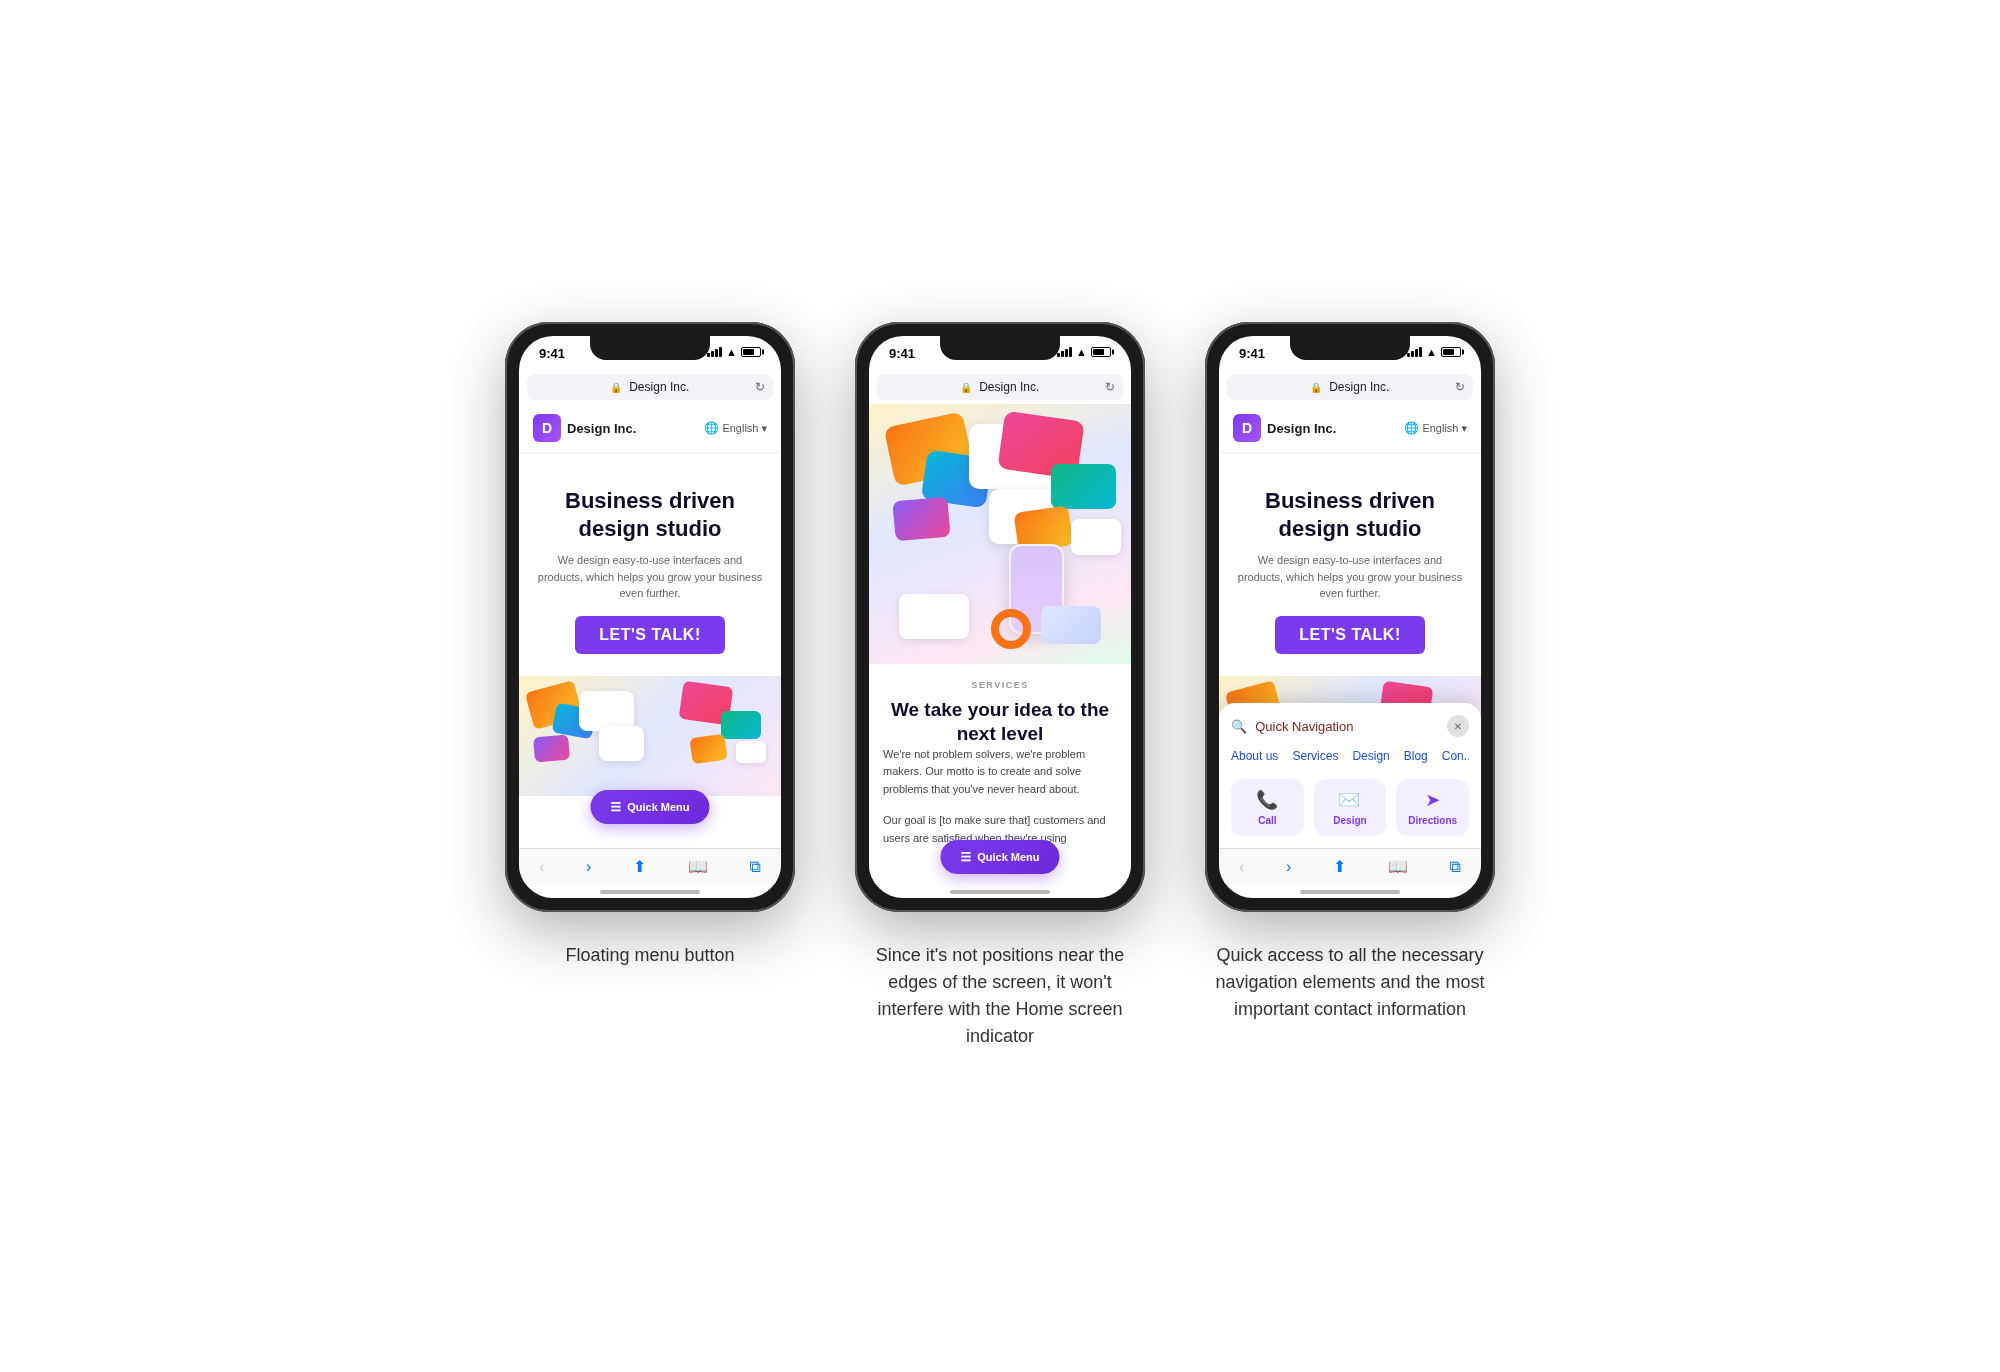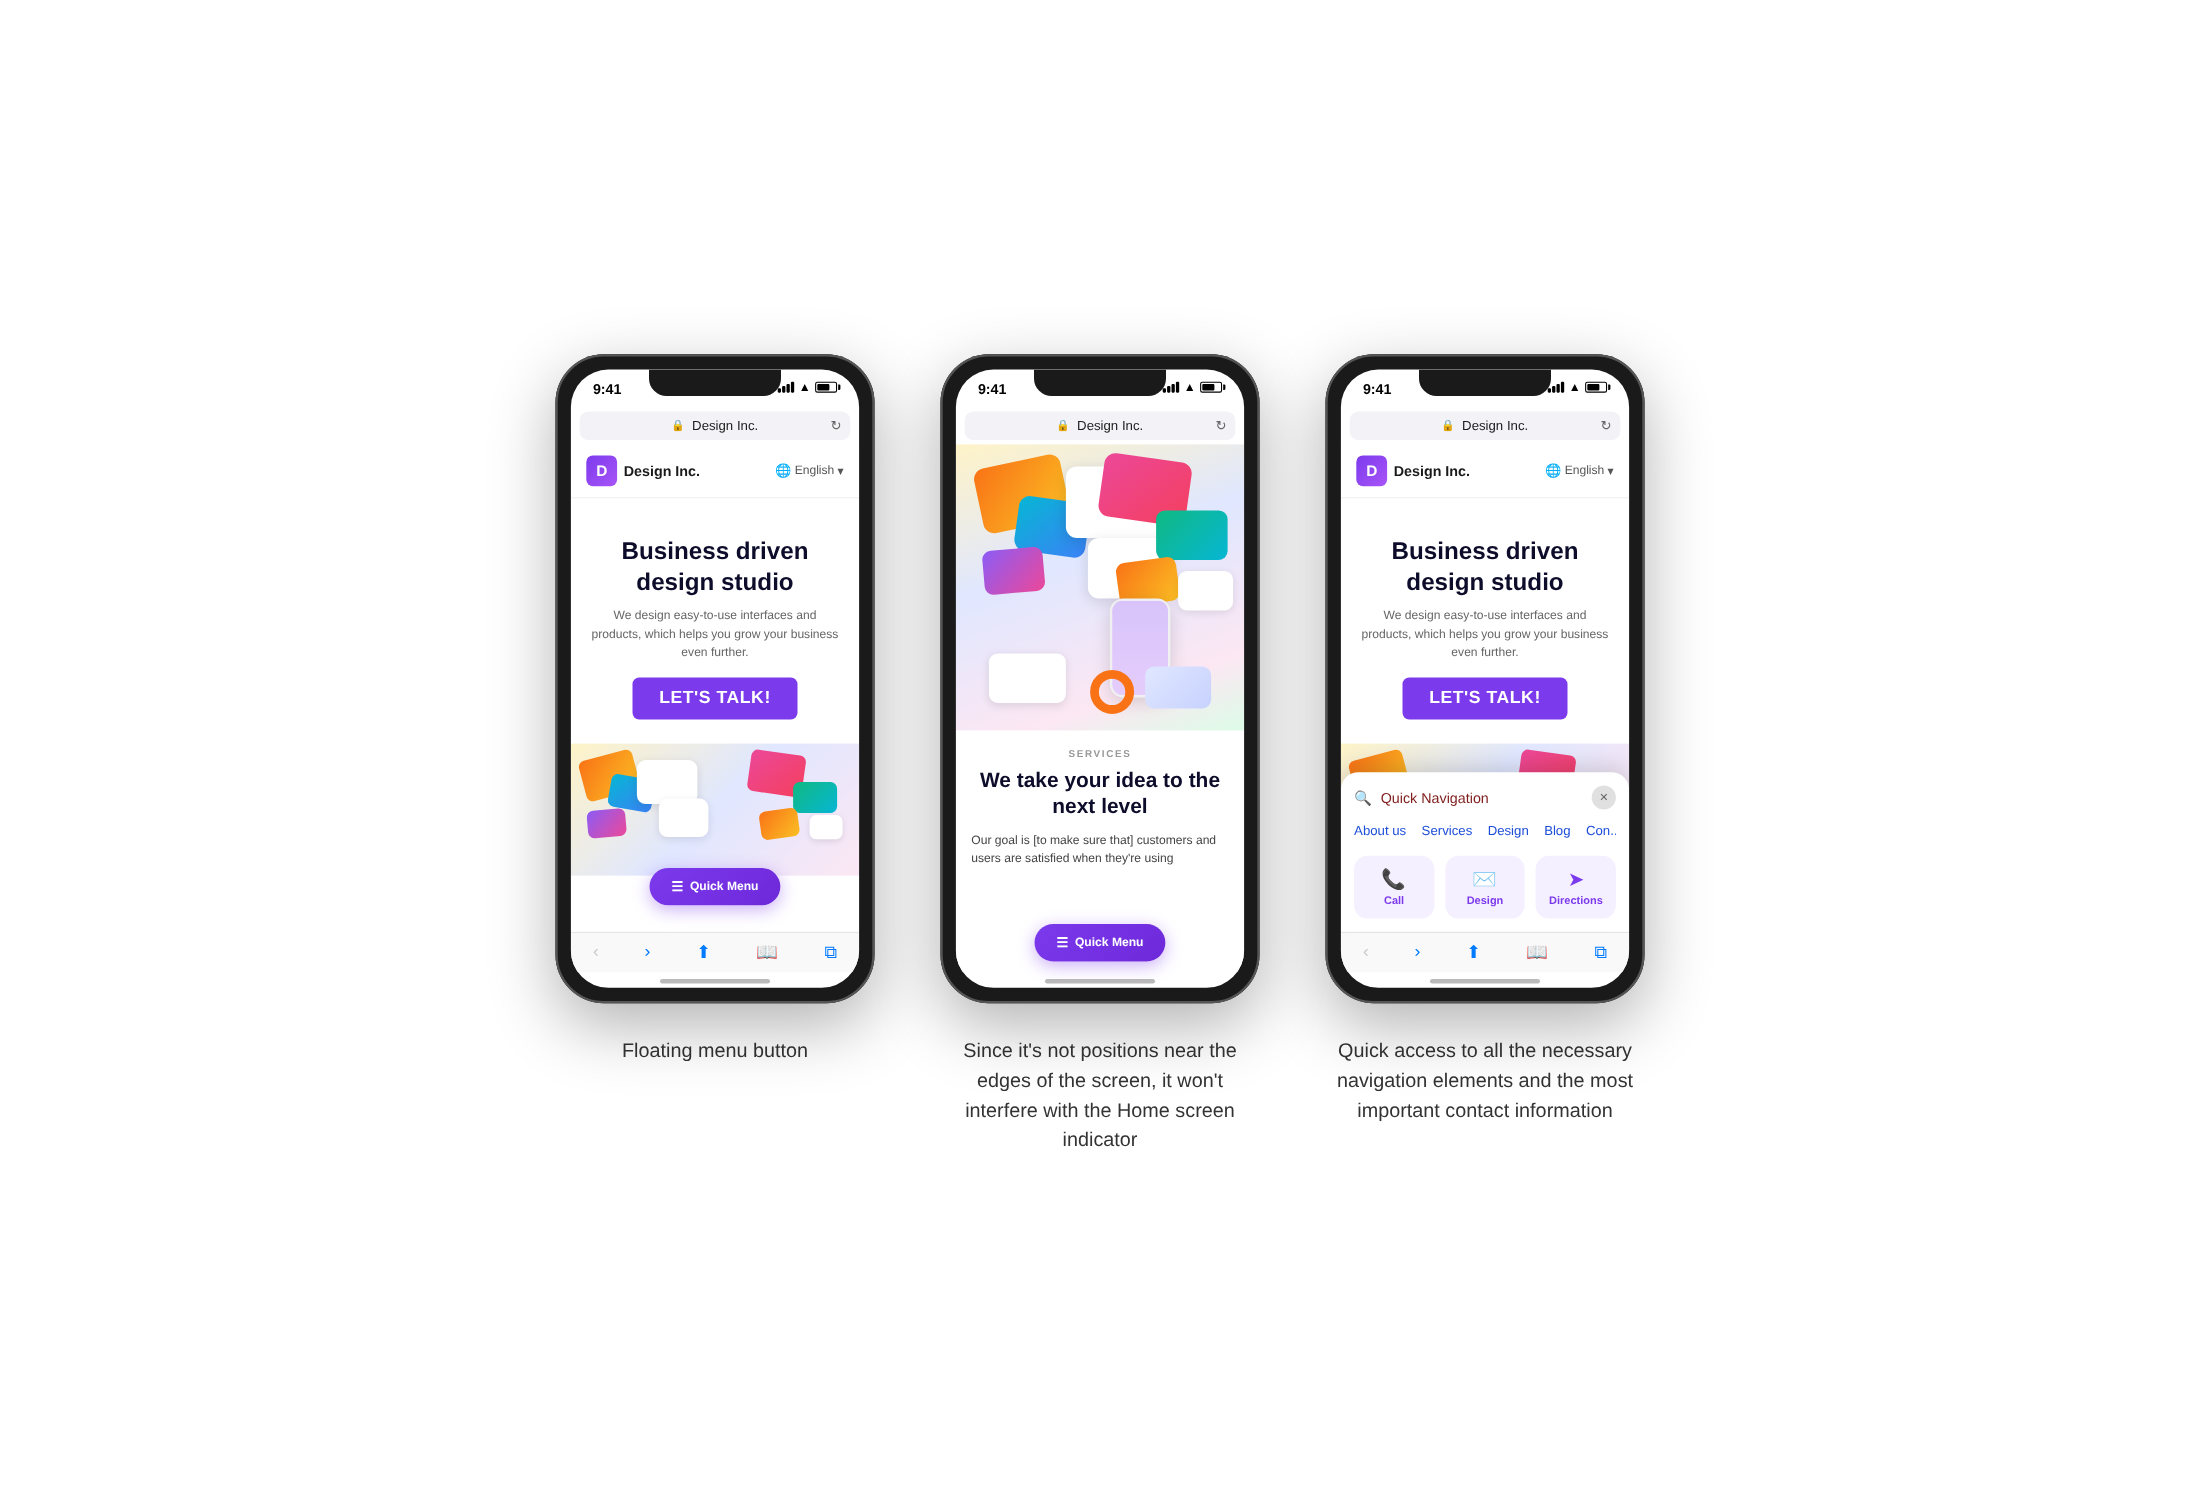--- a/index.html
+++ b/index.html
@@ -288,21 +288,21 @@
       letter-spacing: 1.5px;
       text-transform: uppercase;
       margin-bottom: 8px;
     }
     .services-title {
       text-align: center;
       font-size: 19px;
       font-weight: 800;
       color: #0d0d2b;
       line-height: 1.25;
-      margin-bottom: 10px;
+      margin-bottom: 0;
     }
     .services-desc {
       font-size: 11px;
       color: #444;
       line-height: 1.6;
       margin-bottom: 14px;
     }
 
     
     .quick-nav-overlay {
@@ -532,20 +532,21 @@
               <div class="ml-phone-inner"></div>
             </div>
           <div class="ml-card1"></div>
           <div class="ml-card2"></div>
           <div class="ml-donut"></div>
         </div>
 
         <div class="services-section">
           <div class="services-tag">SERVICES</div>
           <div class="services-title">We take your idea to the next level</div>
+          <div class="services-desc">We're not problem solvers, we're problem makers. Our motto is to create and solve problems that you've never heard about.</div>
           <div class="services-desc">Our goal is [to make sure that] customers and users are satisfied when they're using</div>
         </div>
 
         <div class="floating-menu-btn">
           <span class="hamburger-icon">☰</span>
           <span>Quick Menu</span>
         </div>
 
         <div class="home-indicator"></div>
       </div>

